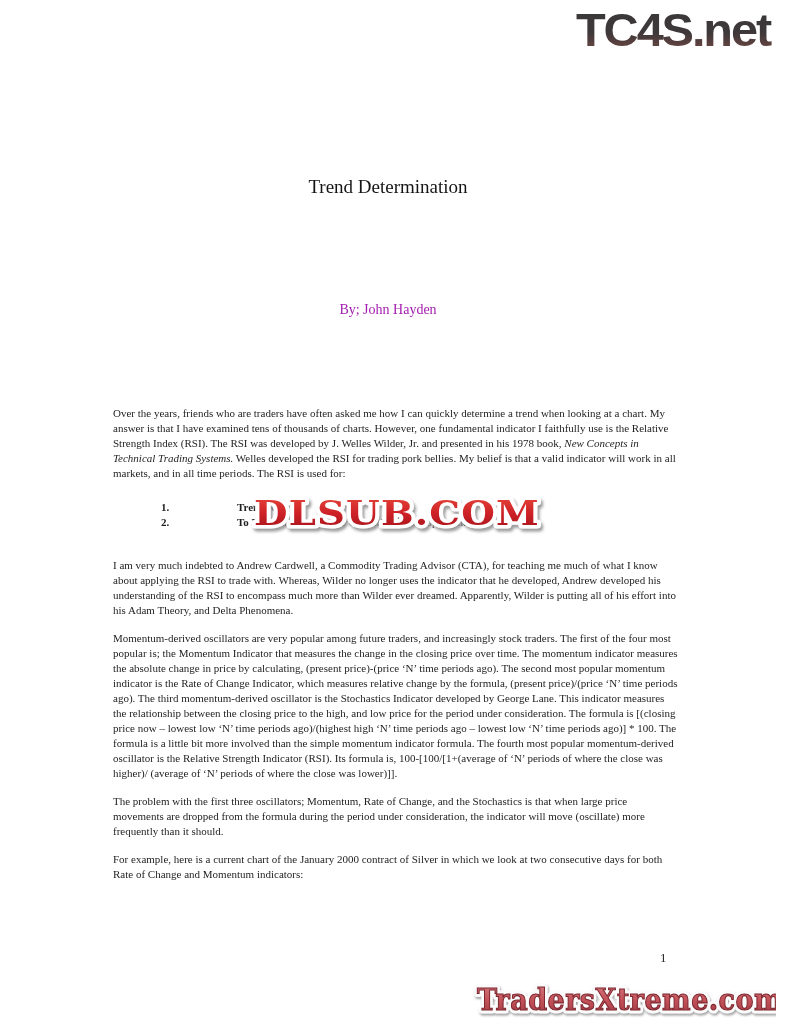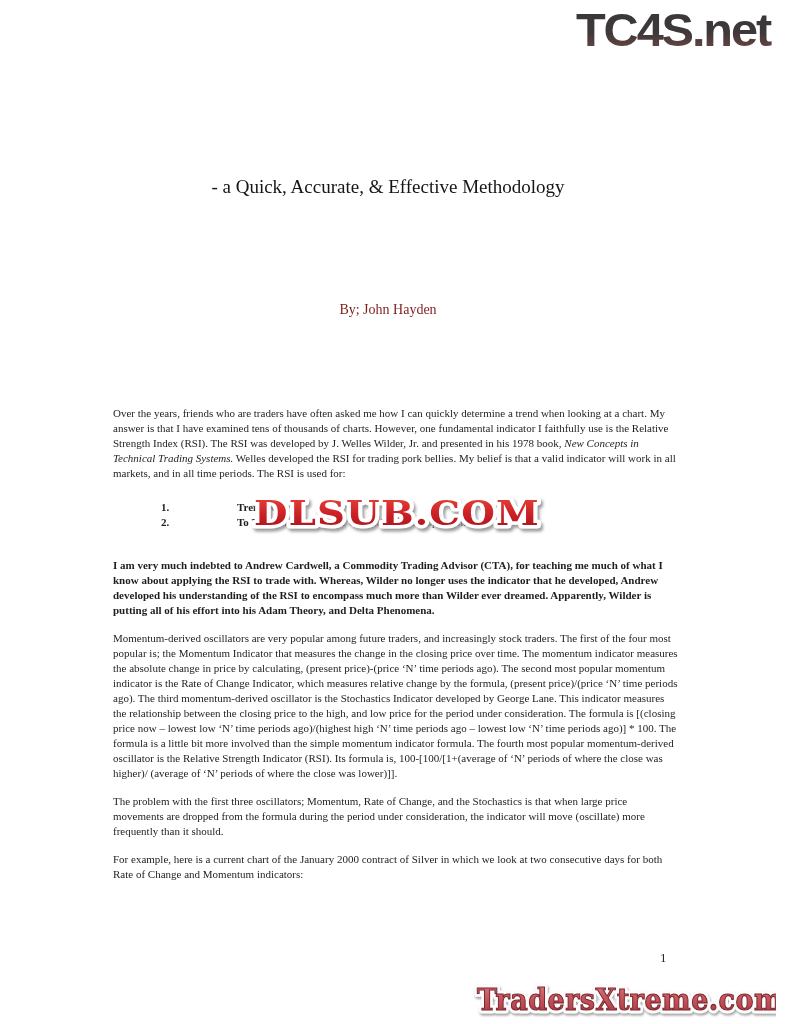--- a/index.html
+++ b/index.html
@@ -9,30 +9,30 @@
   }
   
   .tc4s-logo{position:absolute;top:2px;right:3px;width:200px;height:52px;}
   
   .doc-title{
     position:absolute;top:173px;left:0;width:100%;
     text-align:center;font-size:19px;line-height:27px;color:#151515;
   }
   .byline{
     position:absolute;top:302px;left:0;width:100%;
-    text-align:center;font-size:14px;color:#7f1d1d;
+    text-align:center;font-size:14px;color:#a21caf;
   }
   
   .body-text{
     position:absolute;left:113px;top:406px;width:566px;
     font-size:11px;line-height:15px;text-align:left;
   }
   .para{margin:13px 0 0 0;}
   .para.first{margin-top:0;}
-  .para.after-list{margin-top:28px;font-weight:bold;}
+  .para.after-list{margin-top:28px;}
   .numbered-list{margin-top:19px;}
   .list-row{display:flex;line-height:15px;}
   .list-num{margin-left:48px;width:76px;font-weight:bold;flex:0 0 auto;}
   .bold{font-weight:bold;}
   .i{font-style:italic;}
   .u{}
   
   .dlsub-wm{position:absolute;left:247px;top:492px;width:300px;height:44px;}
   
   .page-num{position:absolute;left:660px;top:950px;font-size:13px;color:#2a2a2a;}
@@ -48,21 +48,21 @@
       <linearGradient id="g-tc4s" x1="0" y1="0" x2="0" y2="1">
         <stop offset="0" stop-color="#39383a"></stop>
         <stop offset="0.55" stop-color="#3e383a"></stop>
         <stop offset="1" stop-color="#7b4a44"></stop>
       </linearGradient>
     </defs>
     <text x="100" y="44" text-anchor="middle" font-family="Liberation Sans, sans-serif" font-weight="bold" font-size="46" letter-spacing="-2" textLength="194" lengthAdjust="spacingAndGlyphs" fill="url(#g-tc4s)">TC4S.net</text>
   </svg>
 
   <div class="doc-title">
-    <div>- a Quick, Accurate, &amp; Effective Methodology</div>
+    <div>Trend Determination</div>
   </div>
 
   <div class="byline">By; John Hayden</div>
 
   <div class="body-text">
 
     <p class="para first"><span>Over the years, friends who are traders have often asked me how I can quickly determine a trend when looking at a chart. My answer is that I have examined tens of thousands of charts. However, one fundamental indicator I faithfully use is the Relative Strength Index (RSI). The RSI was developed by J. Welles Wilder, Jr. and presented in his 1978 book, </span><span class="i">New Concepts in Technical Trading Systems.</span><span> Welles developed the RSI for trading pork bellies. My belief is that a valid indicator will work in all markets, and in all time periods.  The RSI is used for:</span></p>
 
     <div class="numbered-list">
       <div class="list-row">

